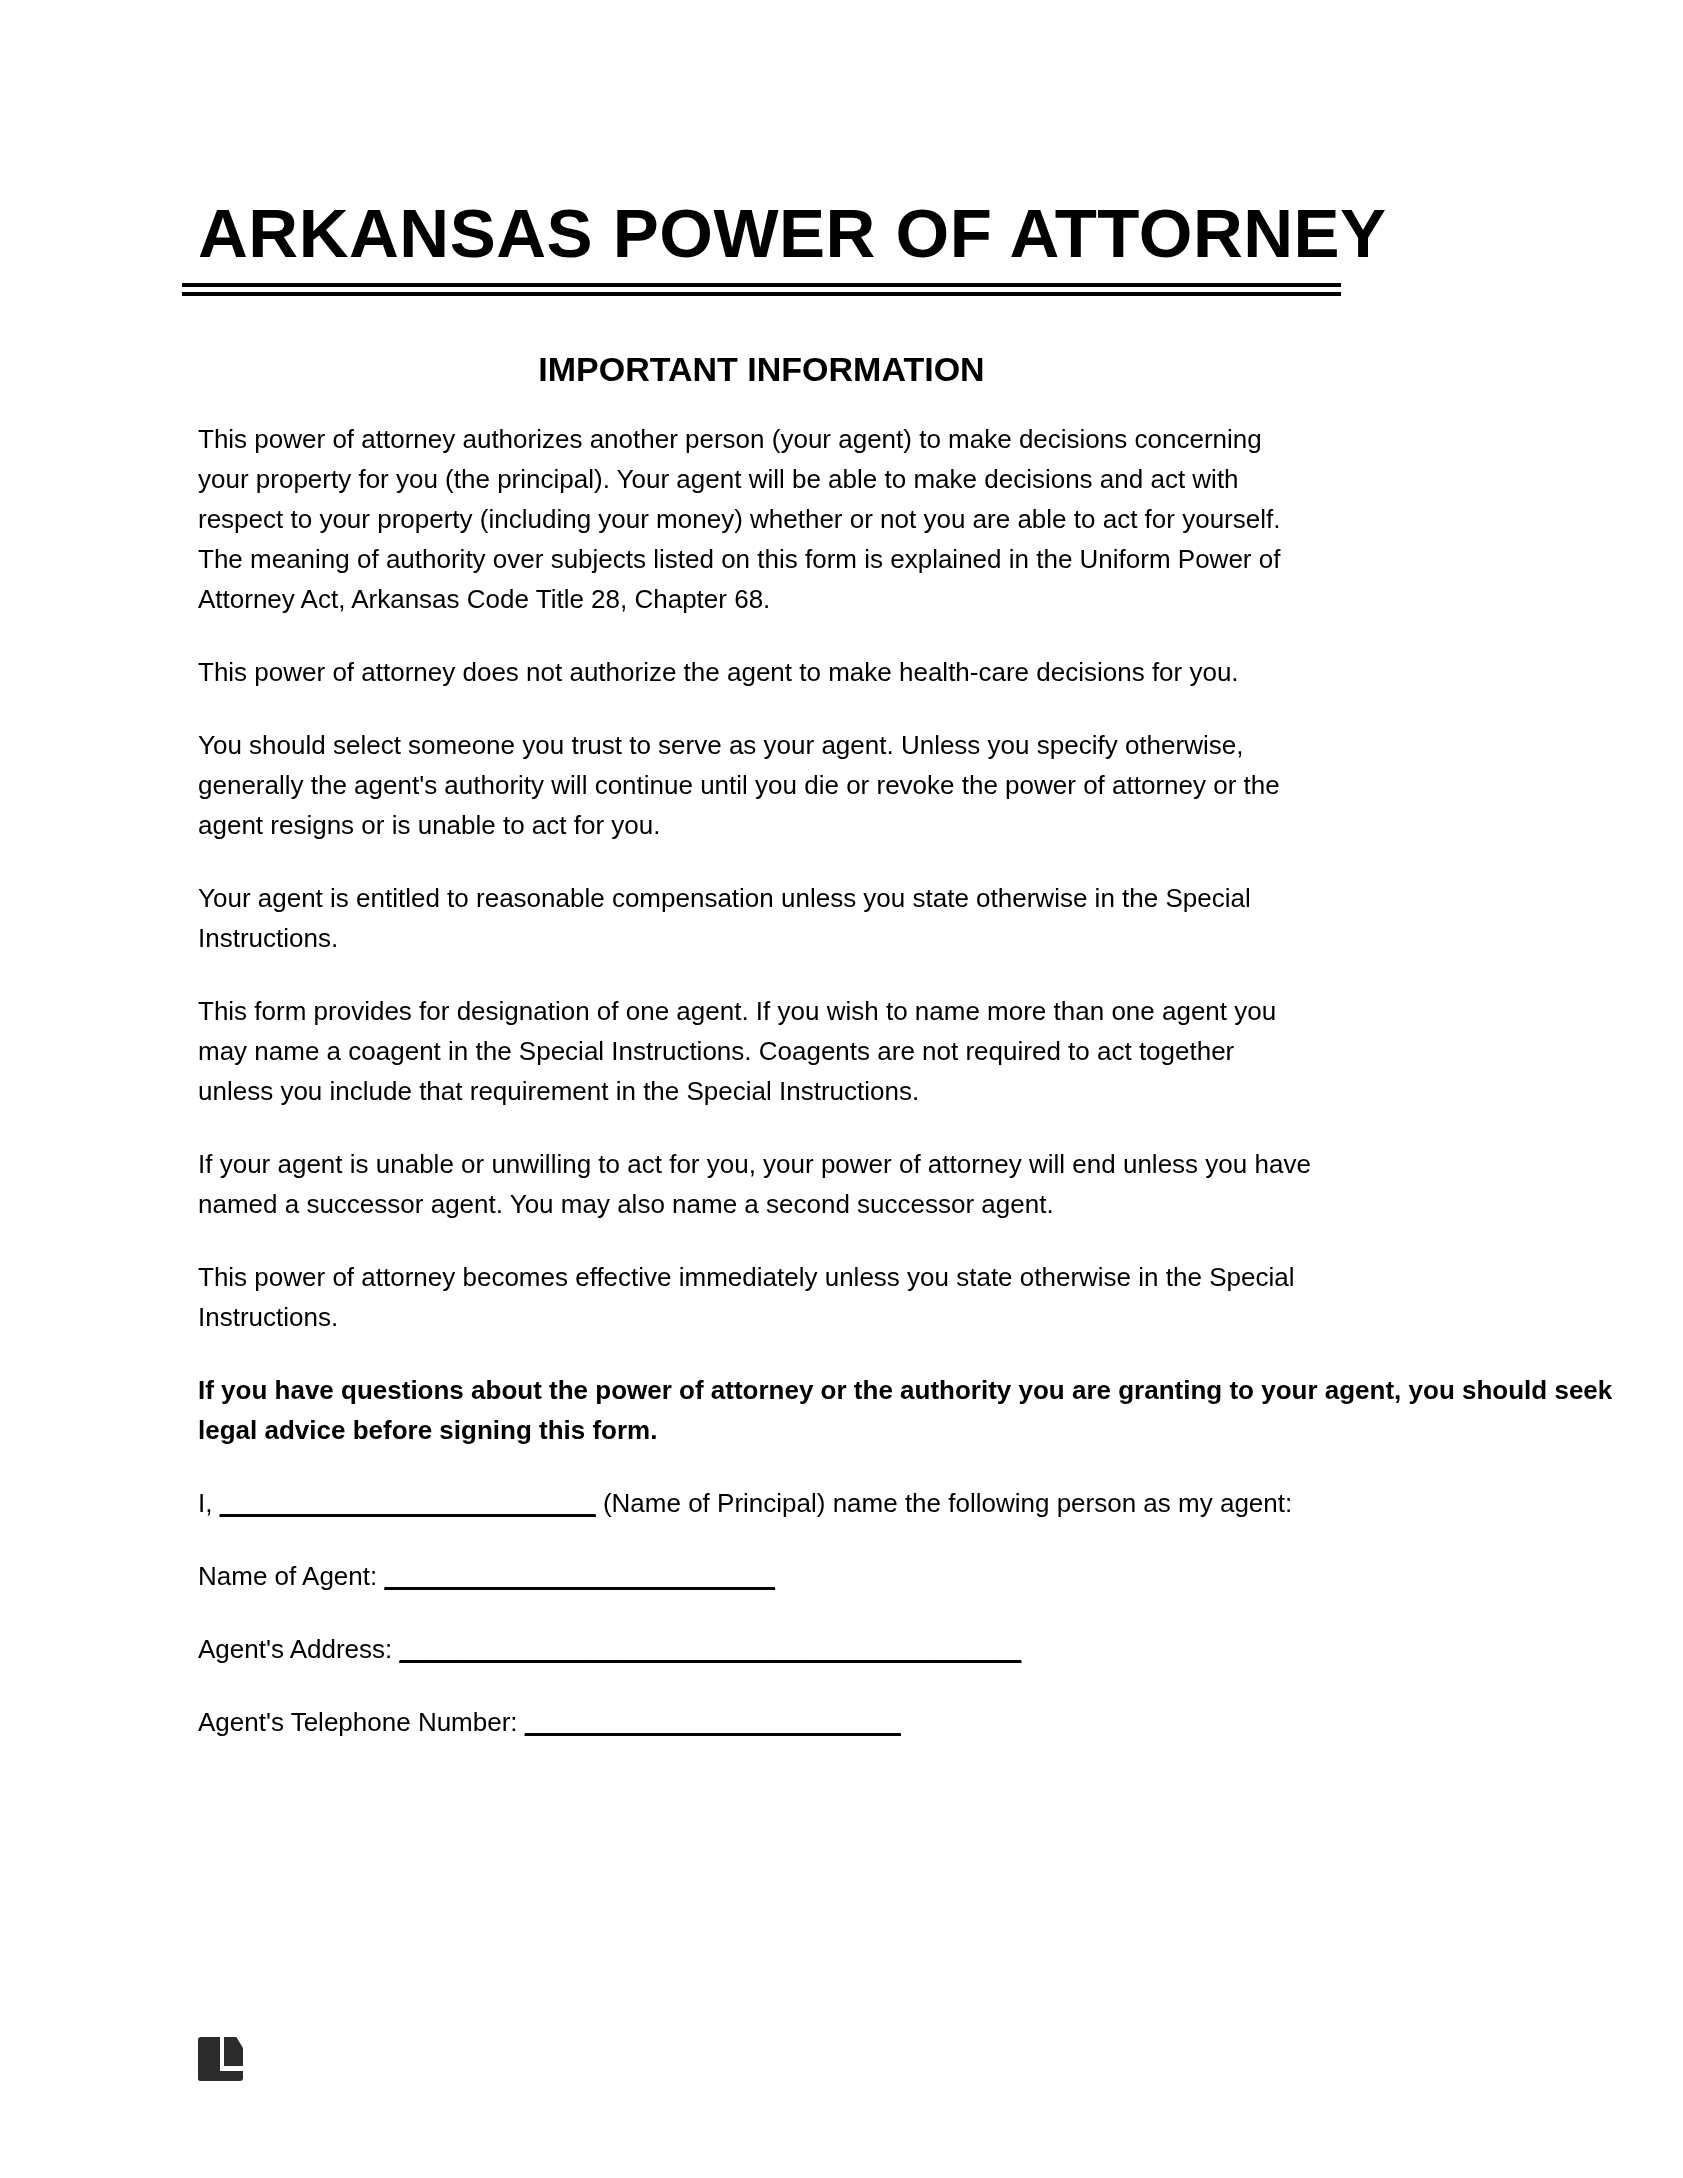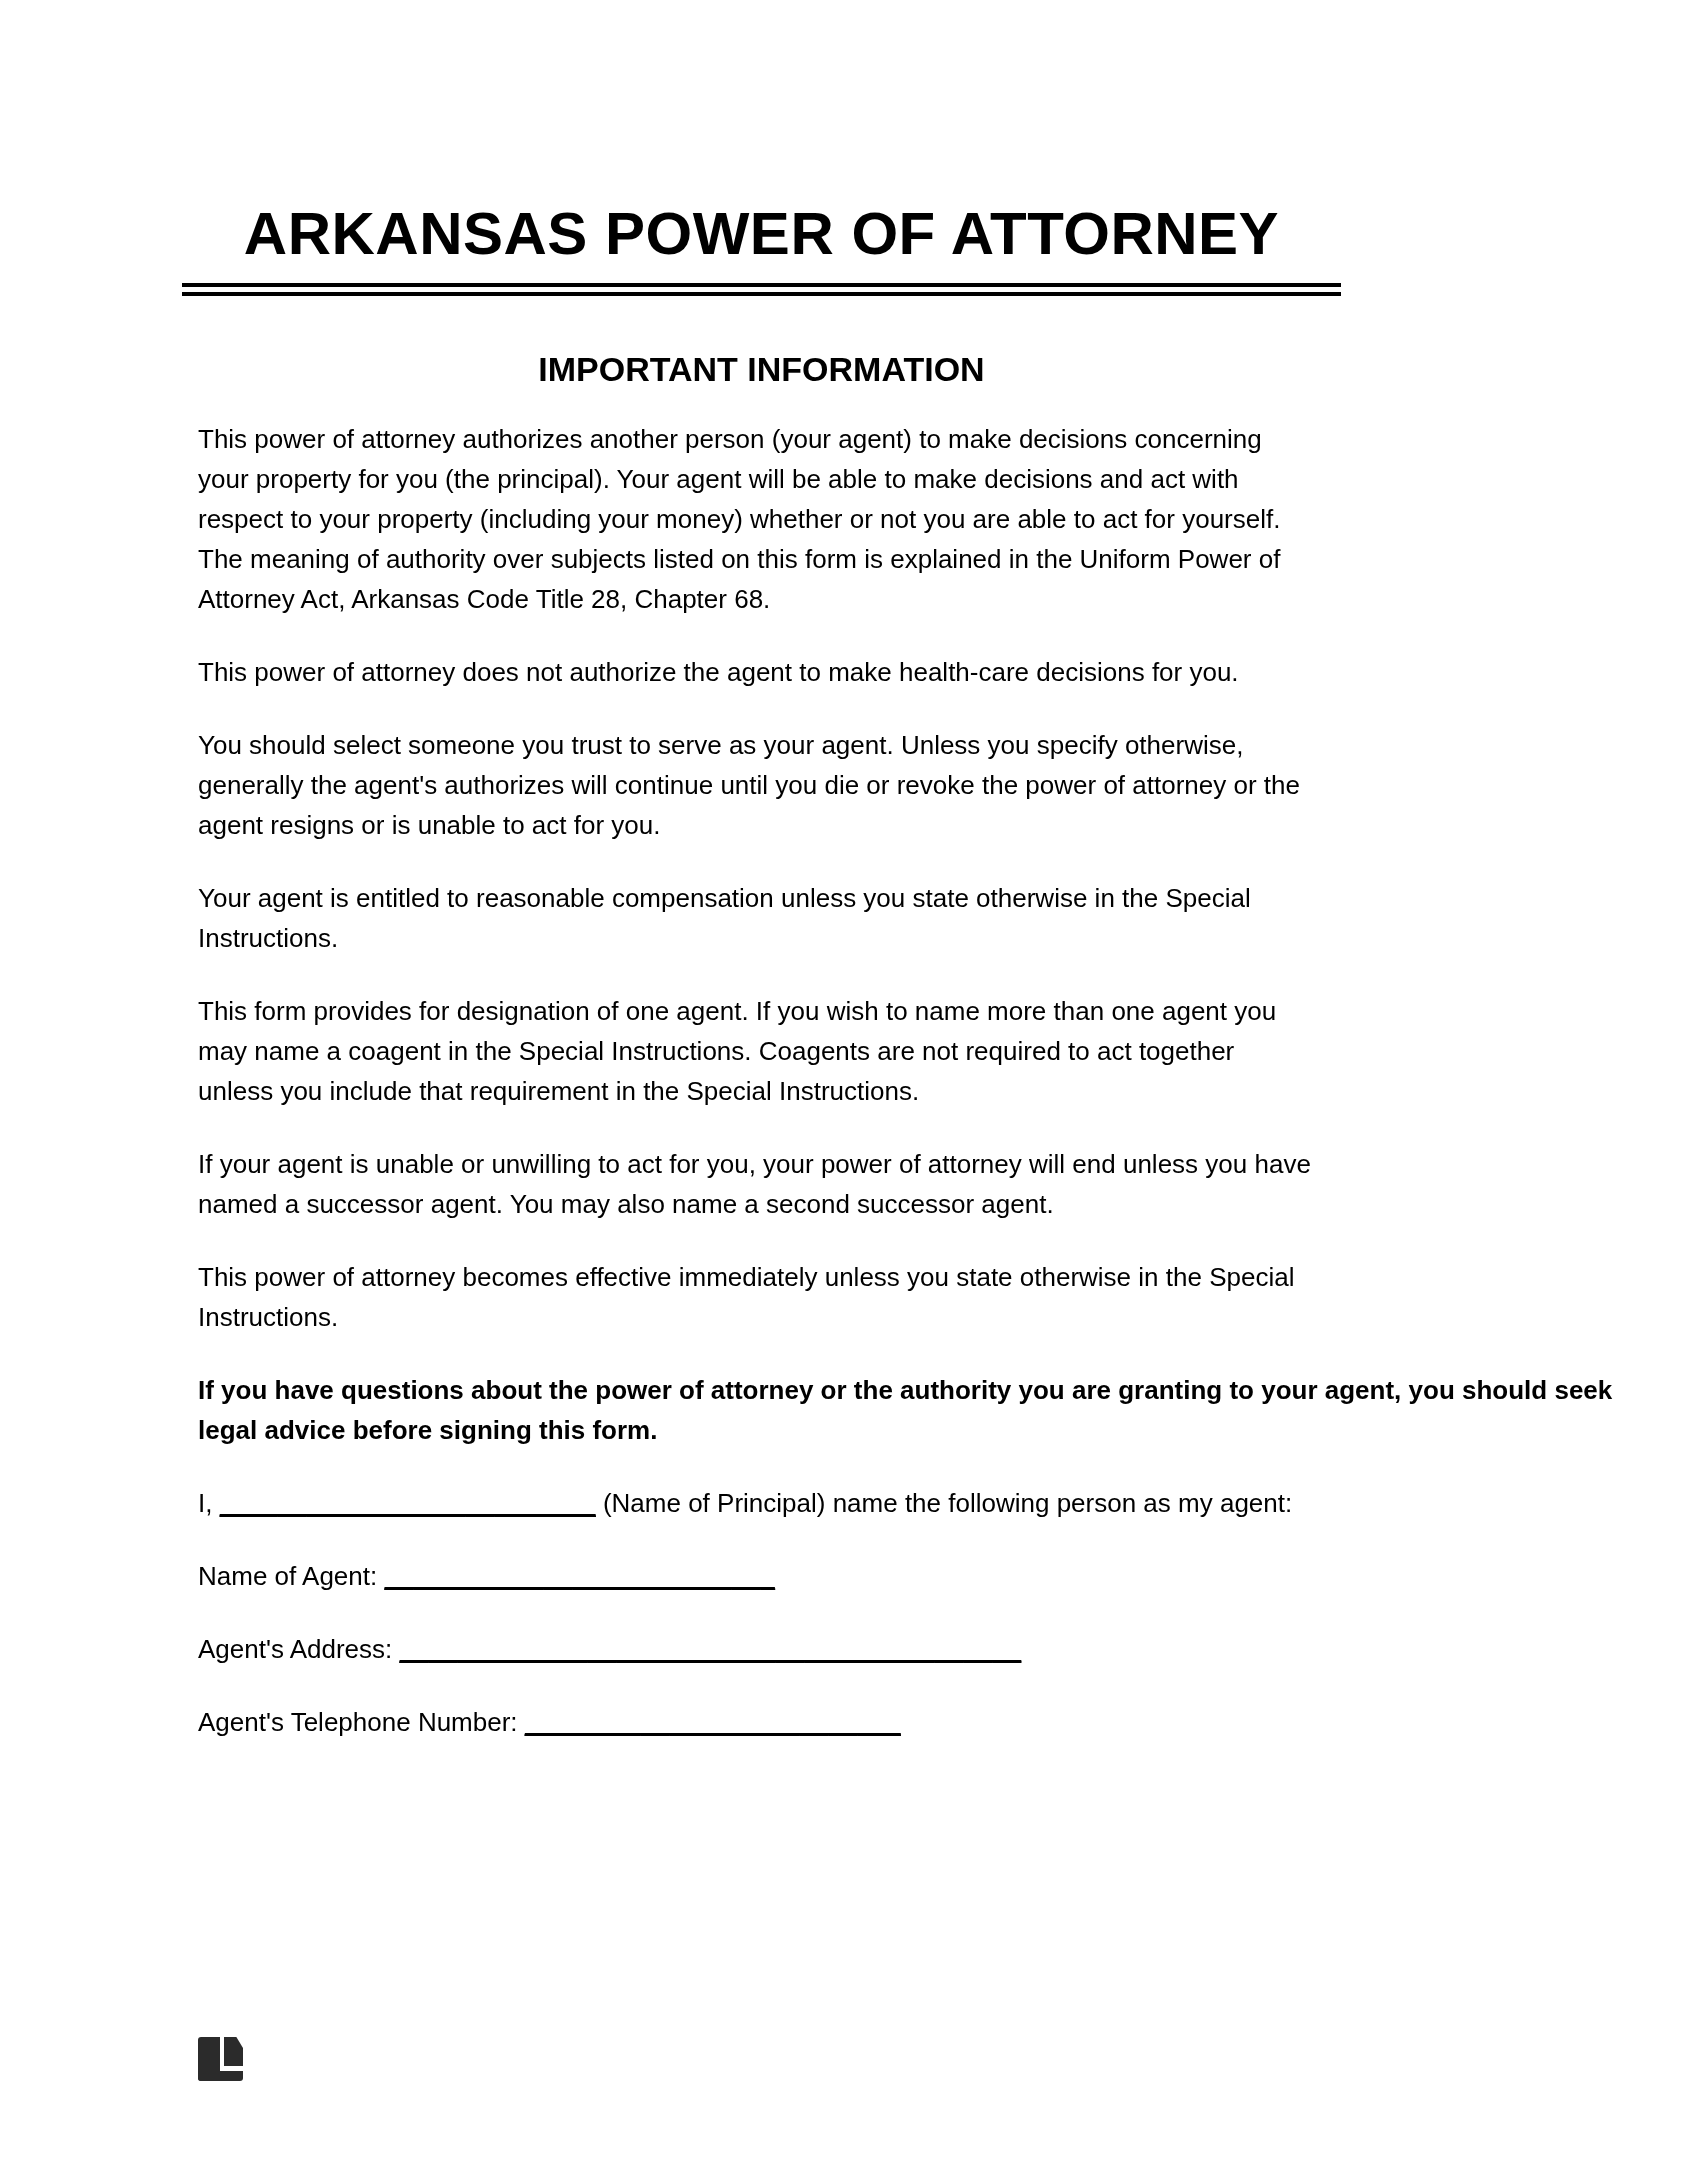--- a/index.html
+++ b/index.html
@@ -15,21 +15,21 @@
   .doc {
     box-sizing: border-box;
     width: 1325px;
     margin: 0;
     padding: 198px 0 0 198px;
     font-size: 26px;
     line-height: 40px;
   }
   .doc-title {
     margin: 0;
-    font-size: 60px;
+    font-size: 69px;
     line-height: 71px;
     font-weight: bold;
     text-align: center;
     letter-spacing: 0.5px;
     white-space: nowrap;
   }
   .title-rule {
     height: 5px;
     border-top: 4px solid #000;
     border-bottom: 4px solid #000;
@@ -90,21 +90,21 @@
 <div class="page">
   <div class="doc">
 
     <h1 class="doc-title">ARKANSAS POWER OF ATTORNEY</h1>
     <div class="title-rule"></div>
 
     <h2 class="section-heading">IMPORTANT INFORMATION</h2>
 
     <p class="para">This power of attorney authorizes another person (your agent) to make decisions concerning your property for you (the principal). Your agent will be able to make decisions and act with respect to your property (including your money) whether or not you are able to act for yourself. The meaning of authority over subjects listed on this form is explained in the Uniform Power of Attorney Act, Arkansas Code Title 28, Chapter 68.</p>
     <p class="para">This power of attorney does not authorize the agent to make health-care decisions for you.</p>
-    <p class="para">You should select someone you trust to serve as your agent. Unless you specify otherwise, generally the agent's authorizes will continue until you die or revoke the power of attorney or the agent resigns or is unable to act for you.</p>
+    <p class="para">You should select someone you trust to serve as your agent. Unless you specify otherwise, generally the agent's authority will continue until you die or revoke the power of attorney or the agent resigns or is unable to act for you.</p>
     <p class="para">Your agent is entitled to reasonable compensation unless you state otherwise in the Special Instructions.</p>
     <p class="para">This form provides for designation of one agent. If you wish to name more than one agent you may name a coagent in the Special Instructions. Coagents are not required to act together unless you include that requirement in the Special Instructions.</p>
     <p class="para">If your agent is unable or unwilling to act for you, your power of attorney will end unless you have named a successor agent. You may also name a second successor agent.</p>
     <p class="para">This power of attorney becomes effective immediately unless you state otherwise in the Special Instructions.</p>
     <p class="notice">If you have questions about the power of attorney or the authority you are granting to your agent, you should seek legal advice before signing this form.</p>
 
 
     <p class="form-line">
       <span>I,</span>
       <span class="blank">__________________________</span>

